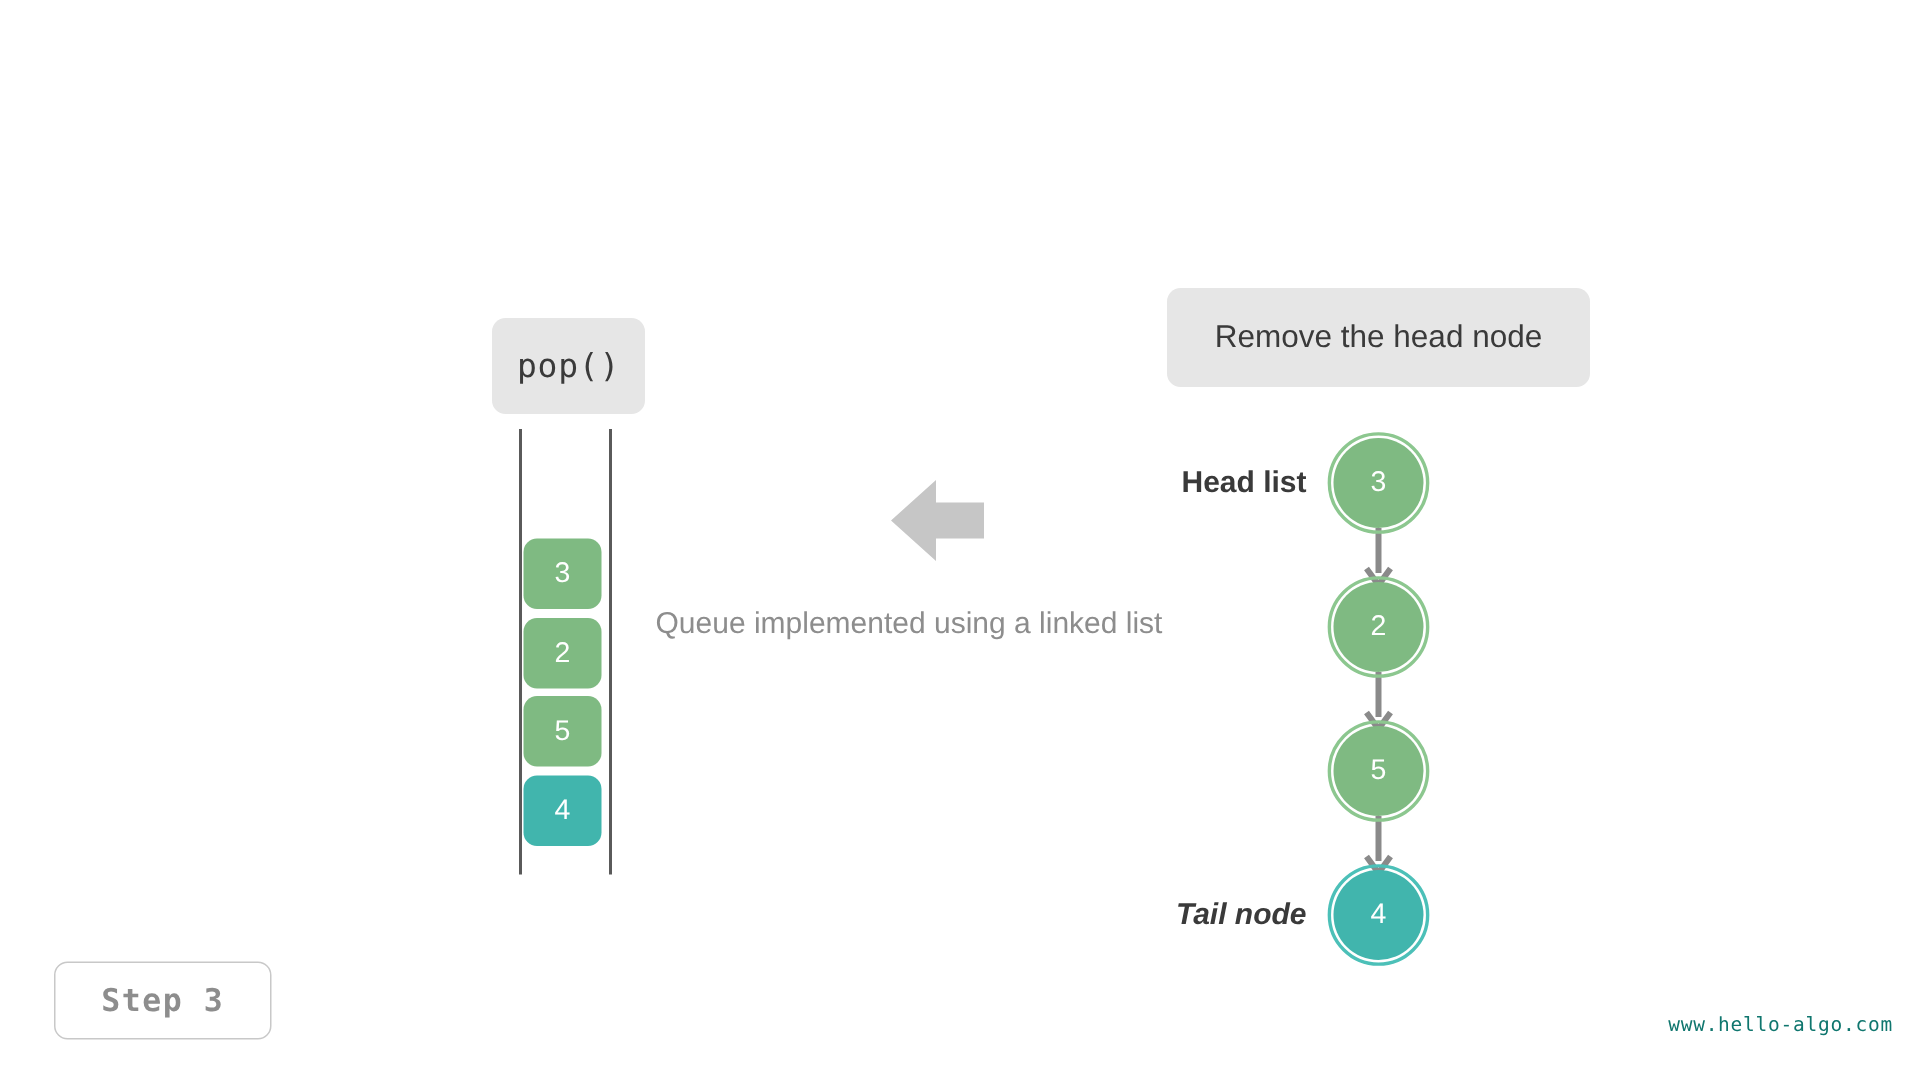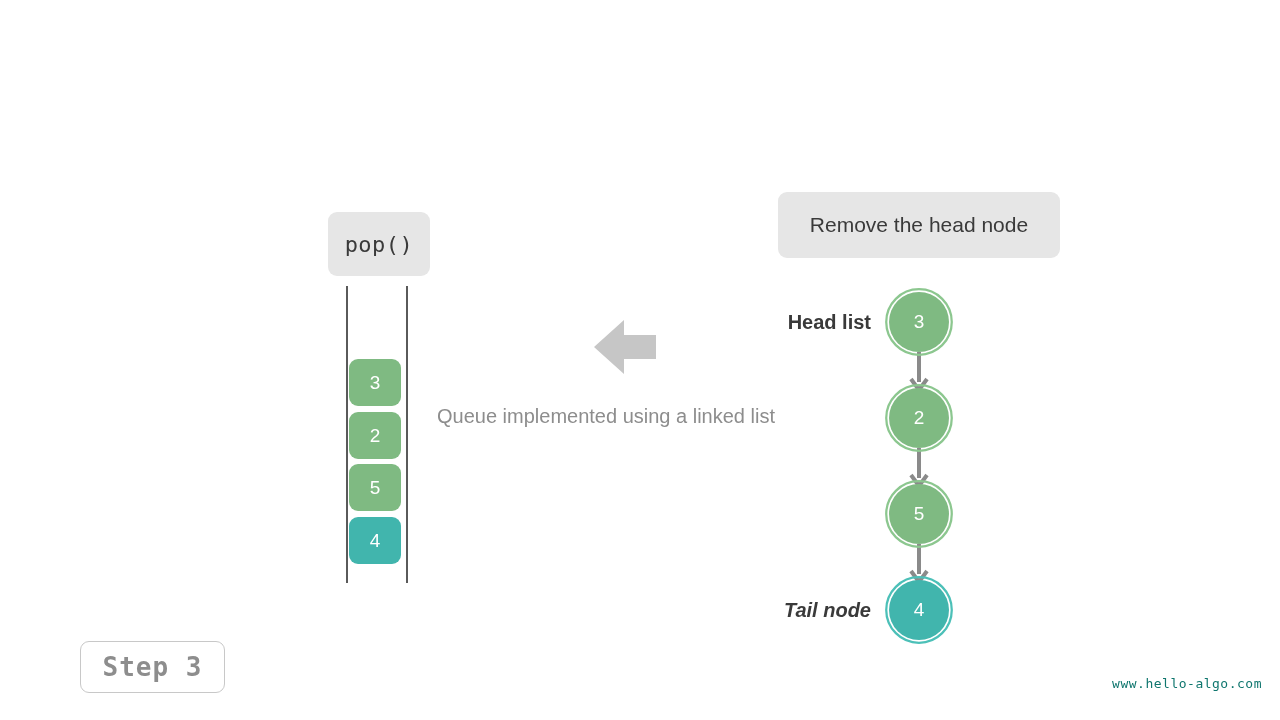--- a/index.html
+++ b/index.html
@@ -137,26 +137,25 @@
     top: 641px;
     width: 145px;
     height: 52px;
     border: 1px solid #c8c8c8;
     border-radius: 9px;
     background: #ffffff;
     display: flex;
     align-items: center;
     justify-content: center;
     font-family: "DejaVu Sans Mono", monospace;
-    font-size: 26px;
+    font-size: 21px;
     font-weight: bold;
     color: #8d8d8d;
     letter-spacing: 1px;
     box-sizing: border-box;
-    margin-left: 44px;
   }
 
   
   .watermark {
     position: absolute;
     right: 18px;
     top: 676px;
     font-family: "DejaVu Sans Mono", monospace;
     font-size: 13px;
     color: #0f766e;

